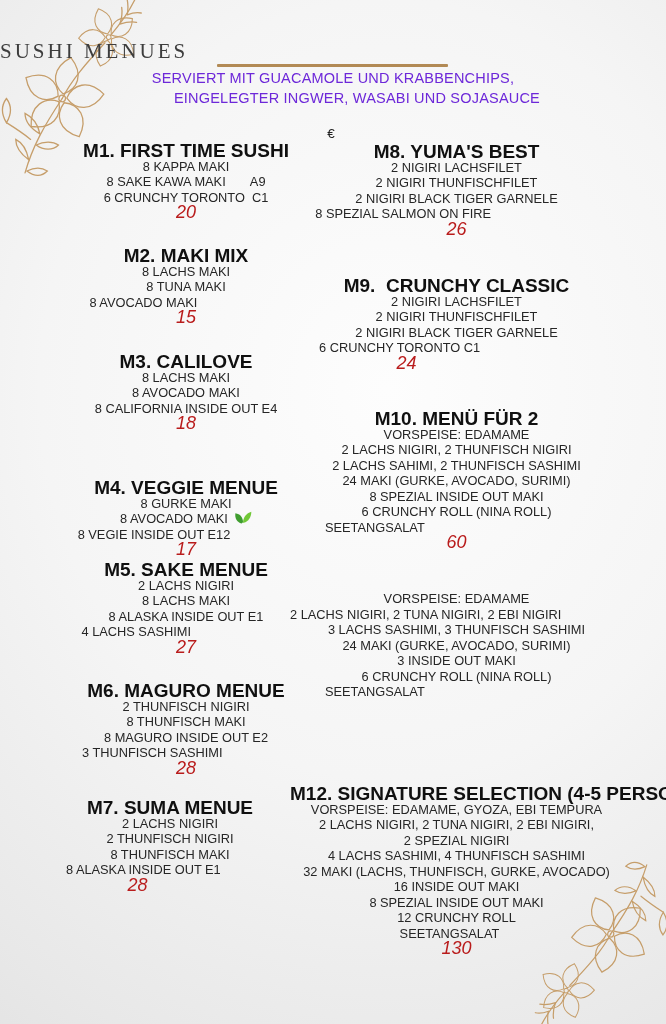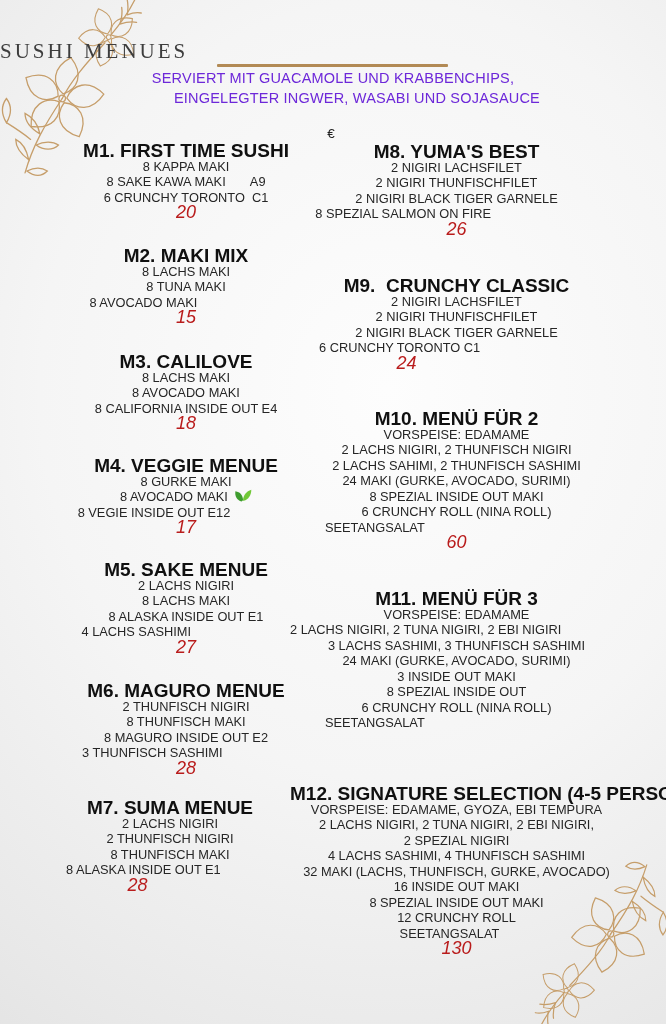--- a/index.html
+++ b/index.html
@@ -120,21 +120,21 @@
 </section>
 <section class="menu-block" style="top:354px;left:55px;width:262px">
   <h3 class="menu-name">M3. CALILOVE</h3>
   <div class="menu-items">
       <div class="line">8 LACHS MAKI</div>
       <div class="line">8 AVOCADO MAKI</div>
       <div class="line">8 CALIFORNIA INSIDE OUT E4</div>
       <div class="line price">18</div>
     </div>
 </section>
-<section class="menu-block" style="top:458px;left:55px;width:262px">
+<section class="menu-block" style="top:480px;left:55px;width:262px">
   <h3 class="menu-name">M4. VEGGIE MENUE</h3>
   <div class="menu-items">
       <div class="line">8 GURKE MAKI</div>
       <div class="line">8 AVOCADO MAKI<svg viewBox="0 0 26 20" width="18" height="14" class="leaf-icon">
           <use href="#leafGlyph"></use>
         </svg></div>
       <div class="line">8 VEGIE INSIDE OUT E12                  </div>
       <div class="line price">17</div>
     </div>
 </section>
@@ -196,28 +196,26 @@
       <div class="line">2 LACHS NIGIRI, 2 THUNFISCH NIGIRI</div>
       <div class="line">2 LACHS SAHIMI, 2 THUNFISCH SASHIMI</div>
       <div class="line">24 MAKI (GURKE, AVOCADO, SURIMI)</div>
       <div class="line">8 SPEZIAL INSIDE OUT MAKI</div>
       <div class="line">6 CRUNCHY ROLL (NINA ROLL)</div>
       <div class="line">SEETANGSALAT                                              </div>
       <div class="line price">60</div>
     </div>
 </section>
 <section class="menu-block" style="top:591px;left:290px;width:333px">
-  <h3 class="menu-name">M11. MENÜ FÜR 3</h3>
   <div class="menu-items">
       <div class="line">VORSPEISE: EDAMAME</div>
       <div class="line">2 LACHS NIGIRI, 2 TUNA NIGIRI, 2 EBI NIGIRI                      </div>
       <div class="line">3 LACHS SASHIMI, 3 THUNFISCH SASHIMI</div>
       <div class="line">24 MAKI (GURKE, AVOCADO, SURIMI)</div>
       <div class="line">3 INSIDE OUT MAKI</div>
-      <div class="line">8 SPEZIAL INSIDE OUT</div>
       <div class="line">6 CRUNCHY ROLL (NINA ROLL)</div>
       <div class="line">SEETANGSALAT                                              </div>
     </div>
 </section>
 <section class="menu-block" style="top:786px;left:290px;width:333px">
   <h3 class="menu-name">M12. SIGNATURE SELECTION (4-5 PERSONEN)</h3>
   <div class="menu-items">
       <div class="line">VORSPEISE: EDAMAME, GYOZA, EBI TEMPURA</div>
       <div class="line">2 LACHS NIGIRI, 2 TUNA NIGIRI, 2 EBI NIGIRI,</div>
       <div class="line">2 SPEZIAL NIGIRI</div>

